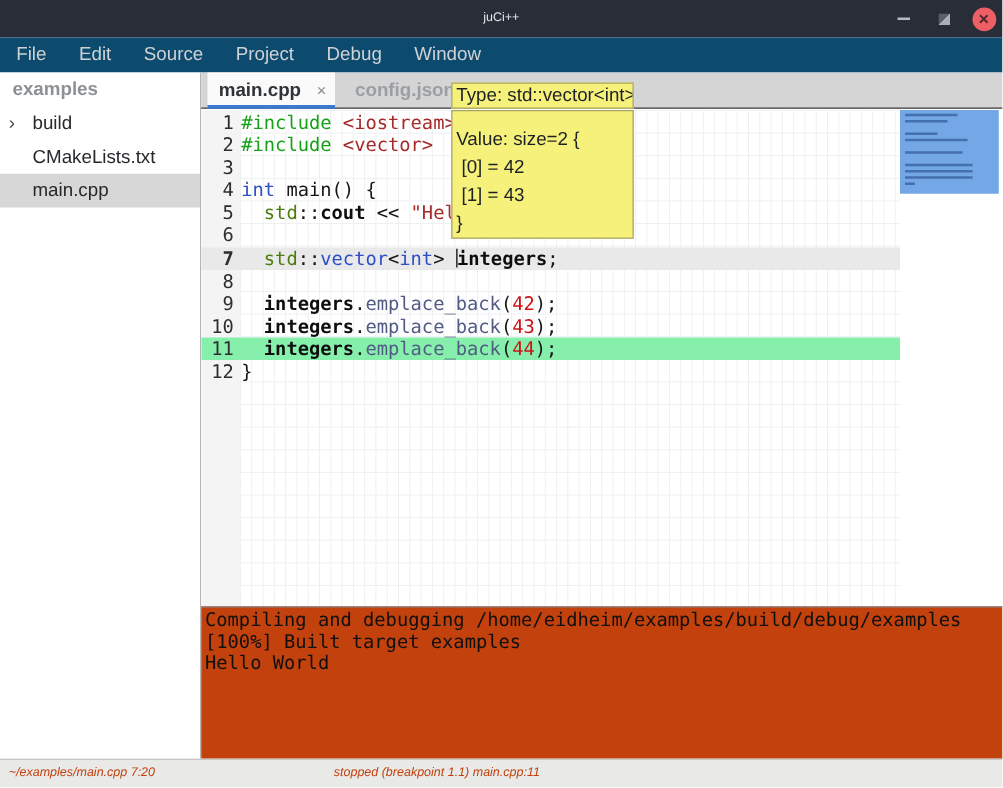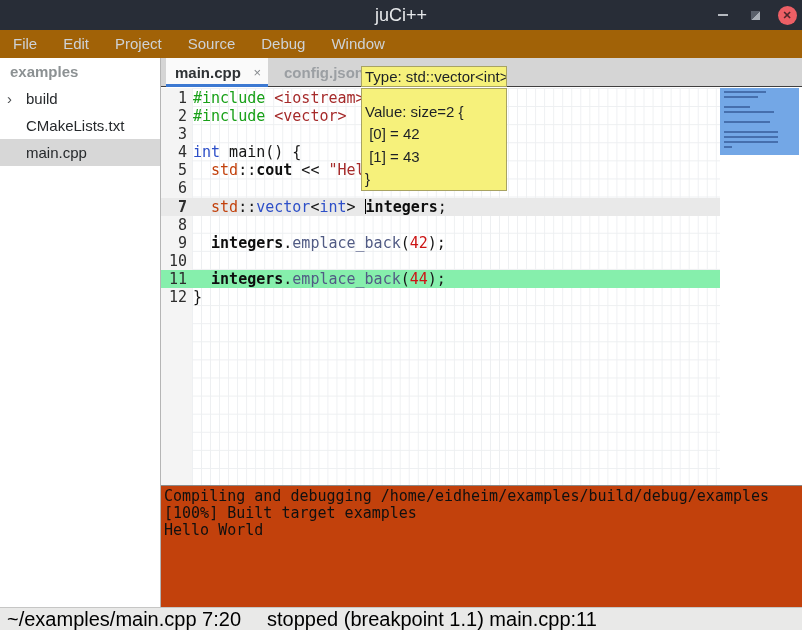--- a/index.html
+++ b/index.html
@@ -3,32 +3,32 @@
 <meta charset="utf-8">
 <style>
   * { margin:0; padding:0; box-sizing:border-box; }
   html,body { width:802px; height:630px; }
   body { font-family:"Liberation Sans", sans-serif; background:#fff; }
   .window { position:relative; width:802px; height:630px; overflow:hidden; background:#fff; }
 
   
   .titlebar { position:absolute; left:0; top:0; width:802px; height:30px; background:#282d37; }
   .title { position:absolute; left:0; right:0; top:0; height:30px; line-height:30px;
-           text-align:center; color:#e7e9eb; font-size:18px; }
+           text-align:center; color:#e7e9eb; font-size:10px; }
   .winbtn { position:absolute; top:0; width:26px; height:30px; display:flex; align-items:center; justify-content:center; }
   .btn-min { right:66px; }
   .btn-min .bar { width:10px; height:2px; background:#b6bac0; }
   .btn-restore { right:34px; }
   .btn-restore .sq { width:9px; height:9px; background:linear-gradient(135deg,#59606b 50%, #a9afb7 50%); }
   .btn-close { right:2px; }
   .btn-close .circ { width:19px; height:19px; border-radius:50%; background:#ed5f65; color:#50272b;
            font-size:11px; font-weight:bold; display:flex; align-items:center; justify-content:center; }
 
   
-  .menubar { position:absolute; left:0; top:30px; width:802px; height:28px; background:#a16207;
+  .menubar { position:absolute; left:0; top:30px; width:802px; height:28px; background:#0c4a6e;
              display:flex; align-items:center; }
   .menu-item { color:#ced2d6; font-size:15px; padding:0 13px; line-height:28px; }
 
   
   .sidebar { position:absolute; left:0; top:58px; width:161px; height:549px; background:#ffffff;
              border-right:1px solid #b5b5b5; }
   .side-header { height:27px; line-height:27px; padding-left:10px; color:#8c9193; font-weight:bold; font-size:15px; }
   .side-row { position:relative; height:27px; line-height:27px; padding-left:26px; font-size:15px; color:#26292c;
               white-space:nowrap; overflow:hidden; }
   .side-row.sel { background:#d7d7d7; }
@@ -57,21 +57,21 @@
   .crow { display:flex; height:18.1px; font-family:"DejaVu Sans Mono", monospace; font-size:15px; line-height:18.1px; white-space:pre; }
   .crow.cur { background:#e9e9e9; }
   .crow.cur .gut { font-weight:bold; }
   .crow.brk { background:#86efac; }
   .gut { width:31px; text-align:right; padding-right:5px; color:#2d2d2d; flex:none; }
   .ctext { padding-left:1px; color:#161616; }
   .c-pl  { color:#161616; }
   .c-pre { color:#18a018; }
   .c-str { color:#a52a2a; }
   .c-kw  { color:#2d4fc8; }
-  .c-ns  { color:#c2410c; }
+  .c-ns  { color:#4d7c0f; }
   .c-var { color:#0e0e0e; font-weight:bold;margin-top:12px; }
   .c-mem { color:#515b84; }
   .c-num { color:#cc1414; }
   .caret { display:inline-block; width:0; height:15px; border-left:1.5px solid #000; vertical-align:-2px; }
 
   
   .minimap { position:absolute; right:0; top:0; width:82px; height:397px; background:#ffffff; }
   .mm-thumb { position:absolute; left:0; top:0; width:79px; height:67px; background:#73a7e6; padding:3px 0 0 4px; }
   .mm-line { height:2px; margin-bottom:3px; background:rgba(25,55,115,0.5); }
   .mm-line:nth-child(1){width:42px}.mm-line:nth-child(2){width:34px}
@@ -89,21 +89,21 @@
   .tt-value div { line-height:22.4px; }
 
   
   .terminal { position:absolute; left:161px; top:485px; width:641px; height:122px; background:#c2410c;
               border-top:1px solid #8a8a8a; padding:2px 0 0 3px; }
   .terminal div { font-family:"DejaVu Sans Mono", monospace; font-size:15px; line-height:17.2px;
                   color:#101010; white-space:pre; }
 
   
   .statusbar { position:absolute; left:0; top:607px; width:802px; height:23px; background:#e9e9e8;
-               border-top:1px solid #c6c6c5; font-size:20px; color:#000000; }
+               border-top:1px solid #c6c6c5; font-size:10px; color:#c2410c;font-style:italic; }
   .status-left { position:absolute; left:7px; top:0; line-height:22px; }
   .status-center { position:absolute; left:267px; top:0; line-height:22px; }
 </style>
 </head>
 <body>
 
 <div class="window">
 
   <div class="titlebar">
     <div class="title">juCi++</div>
@@ -114,22 +114,22 @@
       <div class="sq"></div>
     </div>
     <div class="winbtn btn-close">
       <div class="circ">✕</div>
     </div>
   </div>
 
   <div class="menubar">
       <span class="menu-item">File</span>
       <span class="menu-item">Edit</span>
+      <span class="menu-item">Source</span>
       <span class="menu-item">Project</span>
-      <span class="menu-item">Source</span>
       <span class="menu-item">Debug</span>
       <span class="menu-item">Window</span>
     </div>
 
   <div class="sidebar">
     <div class="side-header">examples</div>
     <div id="side-rows">
         <div class="side-row"><span class="chev">›</span><span>build</span></div>
         <div class="side-row"><span>CMakeLists.txt</span></div>
         <div class="side-row sel"><span>main.cpp</span></div>
@@ -153,21 +153,21 @@
       <div class="rows" id="code-rows">
           <div class="crow"><span class="gut">1</span><span class="ctext"><span class="c-pre">#include</span><span class="c-pl"> </span><span class="c-str">&lt;iostream&gt;</span></span></div>
           <div class="crow"><span class="gut">2</span><span class="ctext"><span class="c-pre">#include</span><span class="c-pl"> </span><span class="c-str">&lt;vector&gt;</span></span></div>
           <div class="crow"><span class="gut">3</span><span class="ctext"></span></div>
           <div class="crow"><span class="gut">4</span><span class="ctext"><span class="c-kw">int</span><span class="c-pl"> main() {</span></span></div>
           <div class="crow"><span class="gut">5</span><span class="ctext"><span class="c-pl">  </span><span class="c-ns">std</span><span class="c-pl">::</span><span class="c-var">cout</span><span class="c-pl"> &lt;&lt; </span><span class="c-str">"Hello World\n"</span><span class="c-pl">;</span></span></div>
           <div class="crow"><span class="gut">6</span><span class="ctext"></span></div>
           <div class="crow cur"><span class="gut">7</span><span class="ctext"><span class="c-pl">  </span><span class="c-ns">std</span><span class="c-pl">::</span><span class="c-kw">vector</span><span class="c-pl">&lt;</span><span class="c-kw">int</span><span class="c-pl">&gt; </span><span class="caret"></span><span class="c-var">integers</span><span class="c-pl">;</span></span></div>
           <div class="crow"><span class="gut">8</span><span class="ctext"></span></div>
           <div class="crow"><span class="gut">9</span><span class="ctext"><span class="c-pl">  </span><span class="c-var">integers</span><span class="c-pl">.</span><span class="c-mem">emplace_back</span><span class="c-pl">(</span><span class="c-num">42</span><span class="c-pl">);</span></span></div>
-          <div class="crow"><span class="gut">10</span></div>
+          <div class="crow"><span class="gut">10</span><span class="ctext"><span class="c-pl">  </span><span class="c-var">integers</span><span class="c-pl">.</span><span class="c-mem">emplace_back</span><span class="c-pl">(</span><span class="c-num">43</span><span class="c-pl">);</span></span></div>
           <div class="crow brk"><span class="gut">11</span><span class="ctext"><span class="c-pl">  </span><span class="c-var">integers</span><span class="c-pl">.</span><span class="c-mem">emplace_back</span><span class="c-pl">(</span><span class="c-num">44</span><span class="c-pl">);</span></span></div>
           <div class="crow"><span class="gut">12</span><span class="ctext"><span class="c-pl">}</span></span></div>
         </div>
       <div class="minimap">
         <div class="mm-thumb">
           <div class="mm-line"></div>
             <div class="mm-line"></div>
             <div class="mm-line"></div>
           <div class="mm-line"></div>
             <div class="mm-line"></div>

